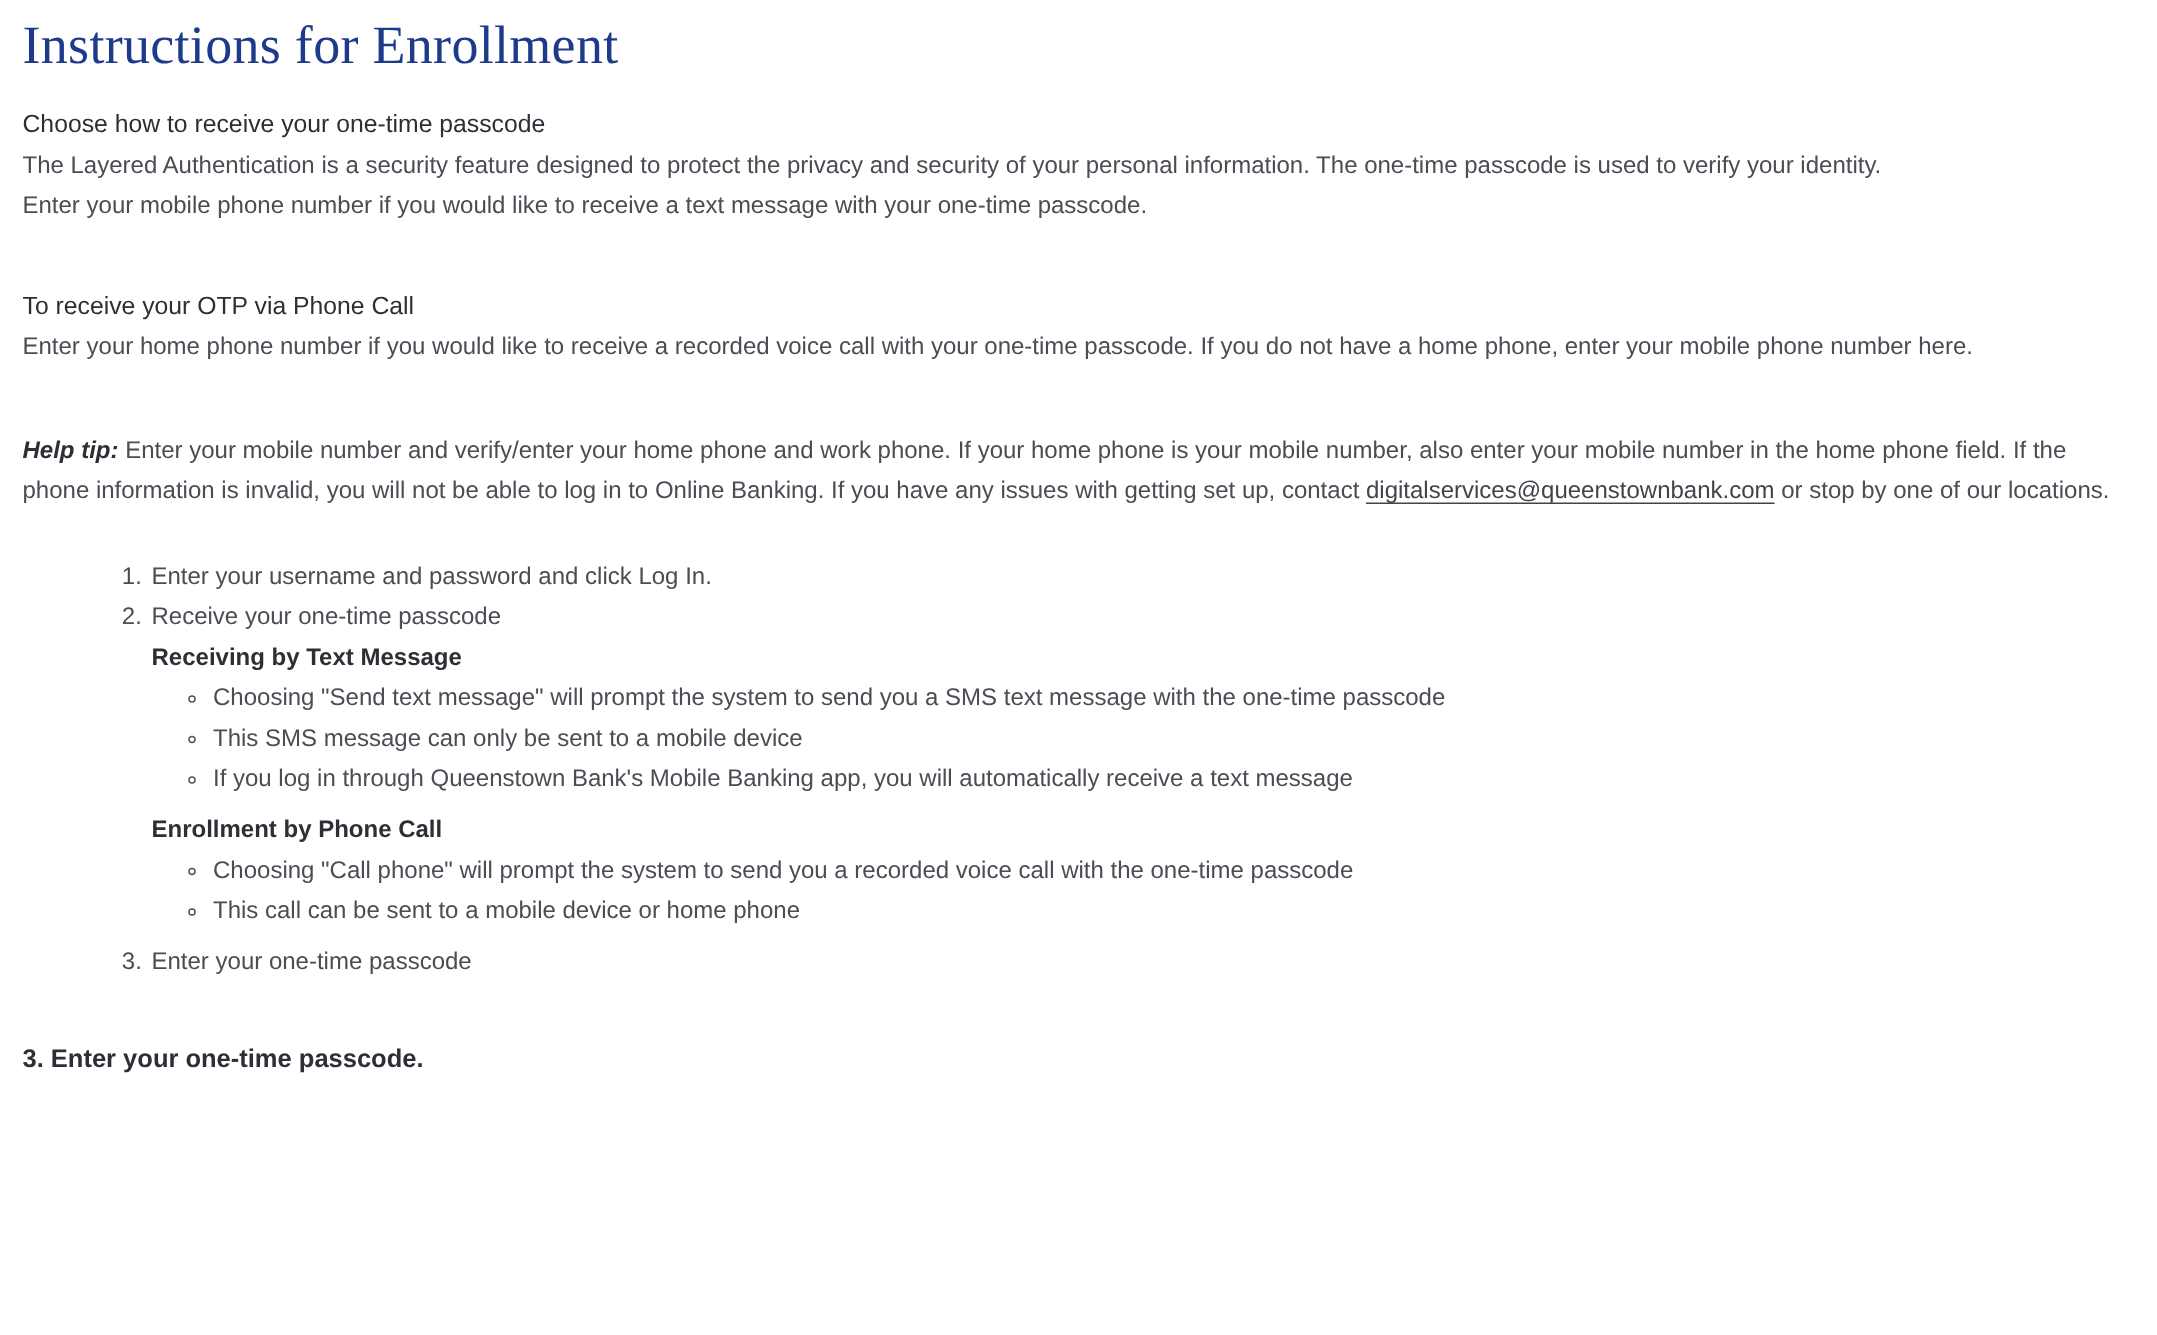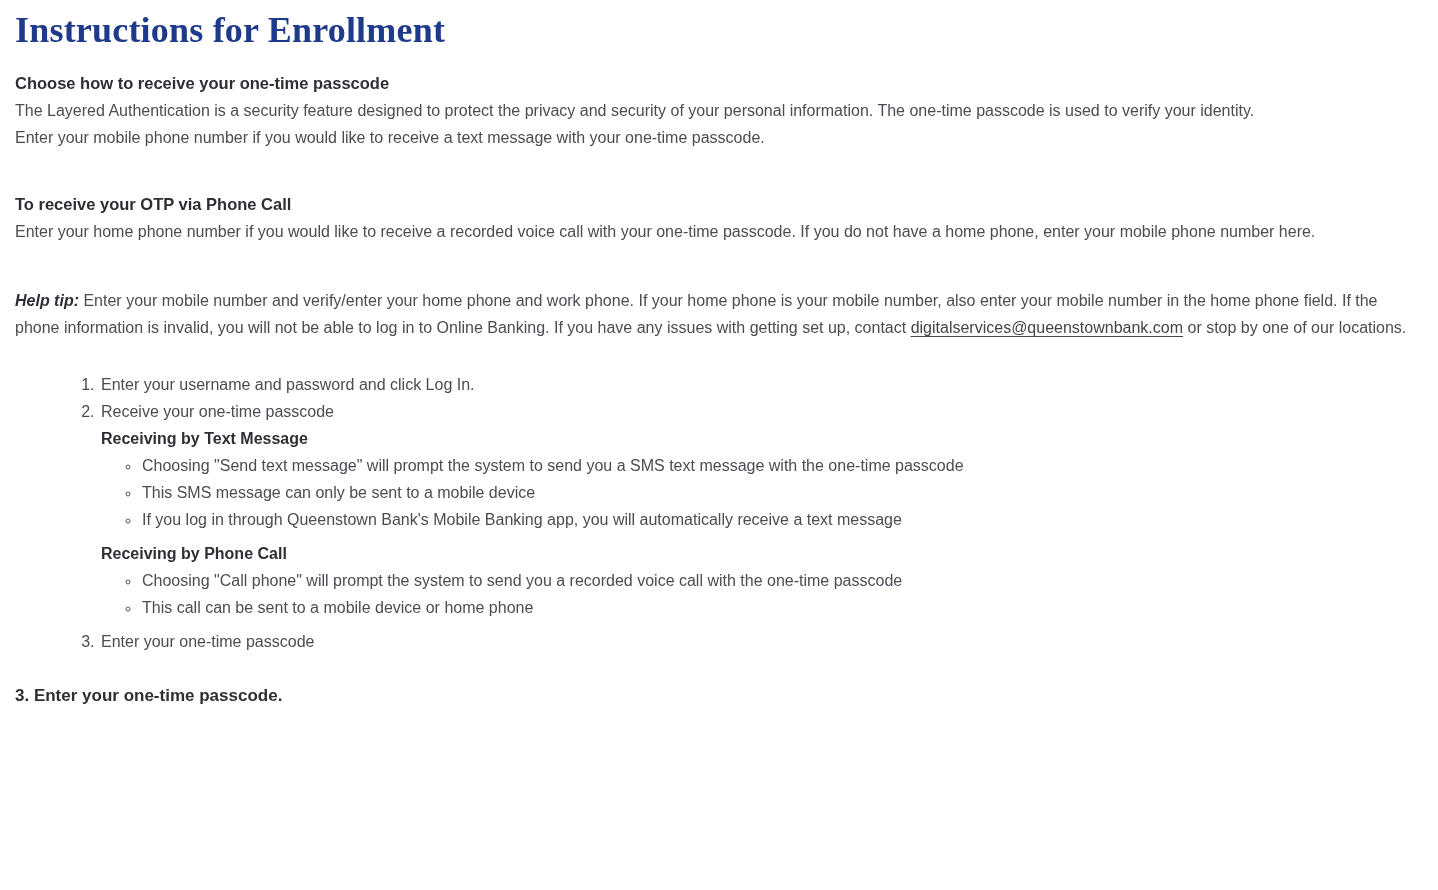--- a/index.html
+++ b/index.html
@@ -11,28 +11,28 @@
   .page {
     width: 1438px;
     min-height: 890px;
     padding: 8px 15px 10px 15px;
     color: #4b4c54;
     font-size: 16px;
     line-height: 27px;
   }
   .page-title {
     font-family: "Liberation Serif", "DejaVu Serif", serif;
-    font-weight: 700;
+    font-weight: 400;
     font-size: 36px;
     line-height: 44px;
     color: #1e3a8a;
     letter-spacing: 0.2px;
   }
   .section-heading {
-    font-weight: 700;
+    font-weight: 400;
     font-size: 16.5px;
     color: #2e2f36;
     margin-top: 40px;
     line-height: 27px;
   }
   .section-heading.first {
     margin-top: 18px;
   }
   .body-text {
     color: #4b4c54;
@@ -80,21 +80,21 @@
     padding-left: 1px;
   }
   ul.sub-bullets > li::marker {
     color: #4d5468;
     font-size: 14px;
   }
   .bottom-heading {
     font-weight: 700;
     font-size: 17px;
     color: #2e2f36;
-    margin-top: 27px;
+    margin-top: 37px;
     line-height: 27px;
   }
   .closing {
     margin-top: 26px;
   }
 </style>
 </head>
 <body>
 
 <div class="page">
@@ -119,21 +119,21 @@
       <span>Enter your username and password and click Log In.</span>
     </li>
     <li>
       <span>Receive your one-time passcode</span>
       <div class="sub-heading">Receiving by Text Message</div>
       <ul class="sub-bullets">
         <li>Choosing "Send text message" will prompt the system to send you a SMS text message with the one-time passcode</li>
         <li>This SMS message can only be sent to a mobile device</li>
         <li>If you log in through Queenstown Bank's Mobile Banking app, you will automatically receive a text message</li>
       </ul>
-      <div class="sub-heading">Receiving by Phone Call</div>
+      <div class="sub-heading">Enrollment by Phone Call</div>
       <ul class="sub-bullets">
         <li>Choosing "Call phone" will prompt the system to send you a recorded voice call with the one-time passcode</li>
         <li>This call can be sent to a mobile device or home phone</li>
       </ul>
     </li>
     <li>
       <span>Enter your one-time passcode</span>
     </li>
   </ol>
 

